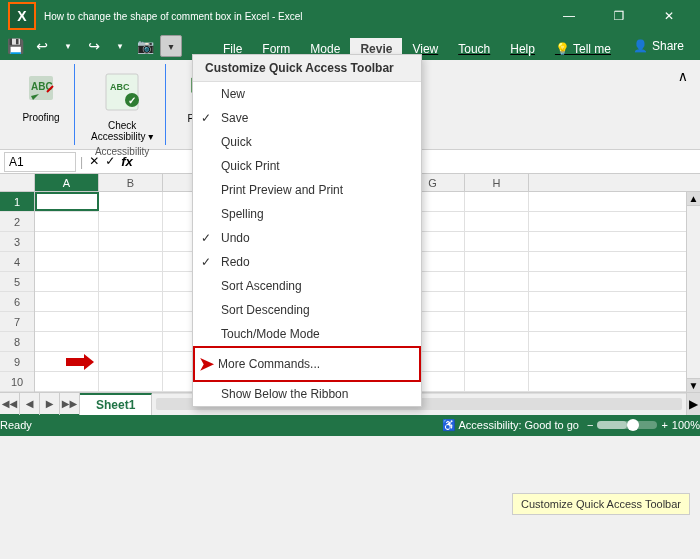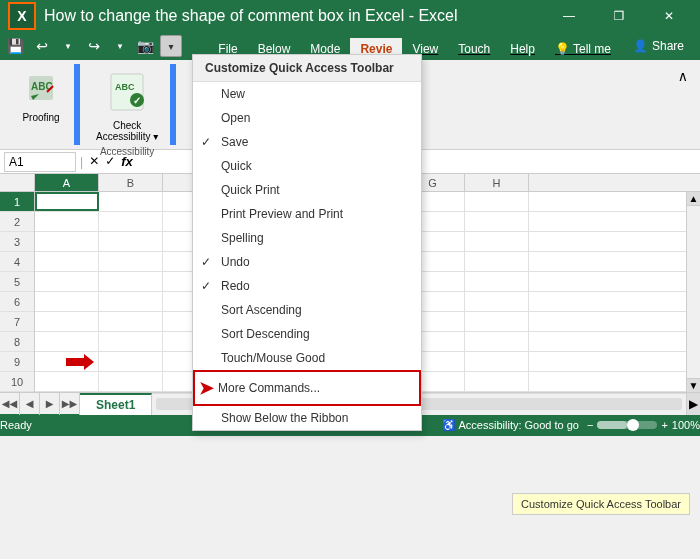--- a/index.html
+++ b/index.html
@@ -17,21 +17,21 @@
     }
     .title-bar-left { display: flex; align-items: center; gap: 8px; }
     .title-bar-icon {
       background: #1a5c38;
       color: white;
       width: 28px; height: 28px;
       display: flex; align-items: center; justify-content: center;
       font-weight: bold; font-size: 14px;
       border: 2px solid #ff6600;
     }
-    .title-bar-title { font-size: 16px; }
+    .title-bar-title { font-size: 10px; }
     .title-bar-controls { display: flex; gap: 4px; }
     .title-btn {
       width: 46px; height: 32px;
       background: transparent; color: white; border: none;
       font-size: 12px; cursor: pointer; display: flex; align-items: center; justify-content: center;
     }
 
     
     .qat {
       background: #217346;
@@ -68,41 +68,41 @@
       color: white;
       font-size: 12px;
       cursor: pointer;
       background: transparent;
       border: none;
       height: 22px;
       display: flex; align-items: center;
     }
     .ribbon-tab.active {
       background: #f0f0f0;
-      color: #c2410c;
+      color: #404040;
       font-weight: bold;
     }
 
     
     .ribbon {
       background: #f0f0f0;
       height: 90px;
       border-bottom: 1px solid #d0d0d0;
       display: flex;
       align-items: stretch;
       padding: 4px 8px;
       gap: 4px;
     }
     .ribbon-group {
       display: flex;
       flex-direction: column;
       align-items: center;
       justify-content: space-between;
       padding: 4px 8px;
-      border-right: 6px solid #3b82f6;
+      border-right: 1px solid #3b82f6;
       min-width: 60px;
     }
     .ribbon-group-label {
       font-size: 10px;
       color: #555;
       text-align: center;
     }
     .ribbon-btn-large {
       display: flex; flex-direction: column; align-items: center;
       cursor: pointer; padding: 4px; border-radius: 3px;
@@ -359,21 +359,21 @@
     <button class="qat-btn">↩</button>
     <button class="qat-btn" style="font-size:9px;">▾</button>
     <button class="qat-btn">↪</button>
     <button class="qat-btn" style="font-size:9px;">▾</button>
     <button class="qat-btn">📷</button>
     <div class="qat-dropdown" style="border:1px solid #999; background:#d0d0d0; color:#333;">▾</div>
   </div>
   <div style="flex:1;"></div>
   <div class="ribbon-tabs" style="background:transparent; height:28px; padding:0;">
     <button class="ribbon-tab">File</button>
-    <button class="ribbon-tab">Below</button>
+    <button class="ribbon-tab">Form</button>
     <button class="ribbon-tab">Mode</button>
     <button class="ribbon-tab active">Revie</button>
     <button class="ribbon-tab">View</button>
     <button class="ribbon-tab">Touch</button>
     <button class="ribbon-tab">Help</button>
     <button class="ribbon-tab">💡 Tell me</button>
   </div>
   <div style="color:white; font-size:12px; padding:0 12px; display:flex; align-items:center; gap:4px;">
     <span>👤</span>
     <span style="cursor:pointer;">Share</span>
@@ -630,31 +630,30 @@
       </div>
       <span style="cursor:pointer;">+</span>
       <span>100%</span>
     </div>
   </div>
 </div>
 
 <div class="dropdown-menu" style="top:54px; left:192px;">
   <div class="menu-header">Customize Quick Access Toolbar</div>
   <div class="menu-item">New</div>
-  <div class="menu-item">Open</div>
   <div class="menu-item checked">Save</div>
   <div class="menu-item">Quick</div>
   <div class="menu-item">Quick Print</div>
   <div class="menu-item">Print Preview and Print</div>
   <div class="menu-item">Spelling</div>
   <div class="menu-item checked">Undo</div>
   <div class="menu-item checked">Redo</div>
   <div class="menu-item">Sort Ascending</div>
   <div class="menu-item">Sort Descending</div>
-  <div class="menu-item">Touch/Mouse Good</div>
+  <div class="menu-item">Touch/Mode Mode</div>
   <div class="menu-item highlighted" style="border:2px solid #cc0000; background:white; padding-left:4px;">
     <span class="red-arrow">➤</span>
     More Commands...
   </div>
   <div class="menu-item">Show Below the Ribbon</div>
 </div>
 
 <div class="tooltip-box" style="position:fixed; right:10px; bottom:44px;">Customize Quick Access Toolbar</div>
 
 </body></html>

